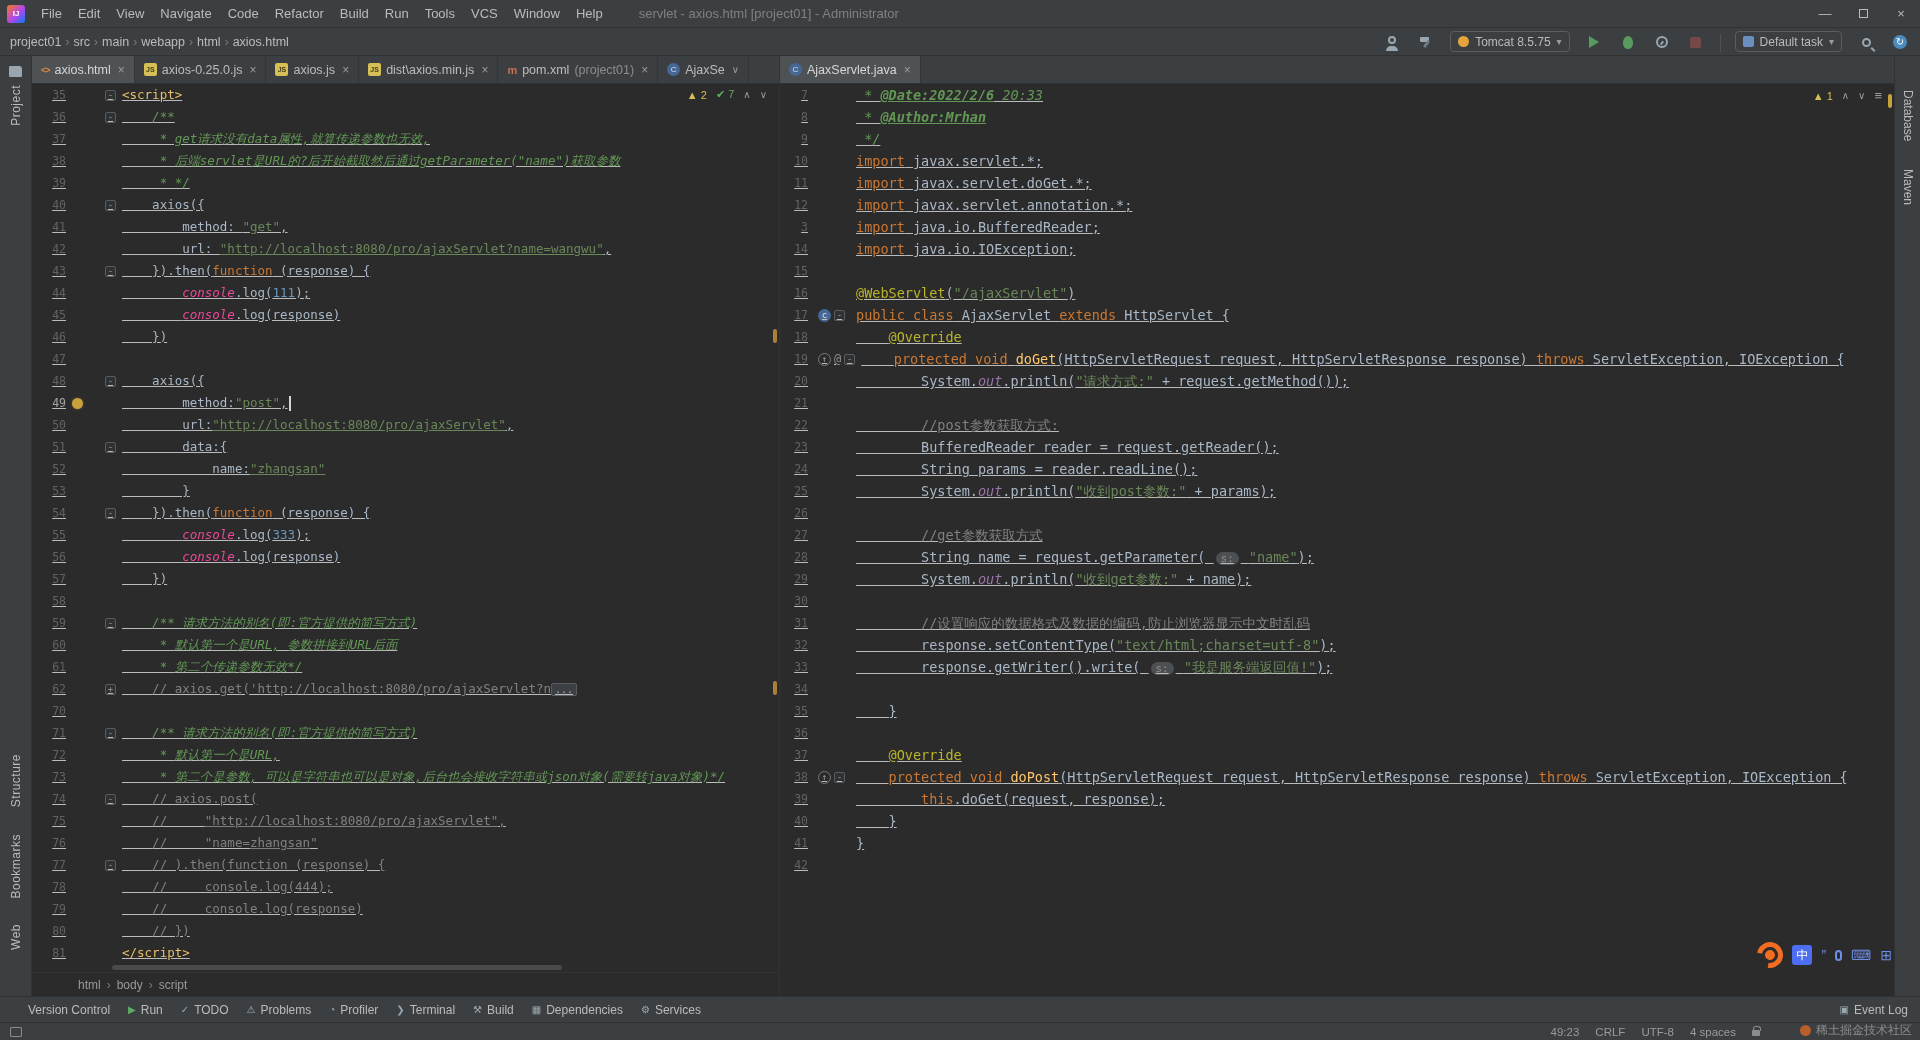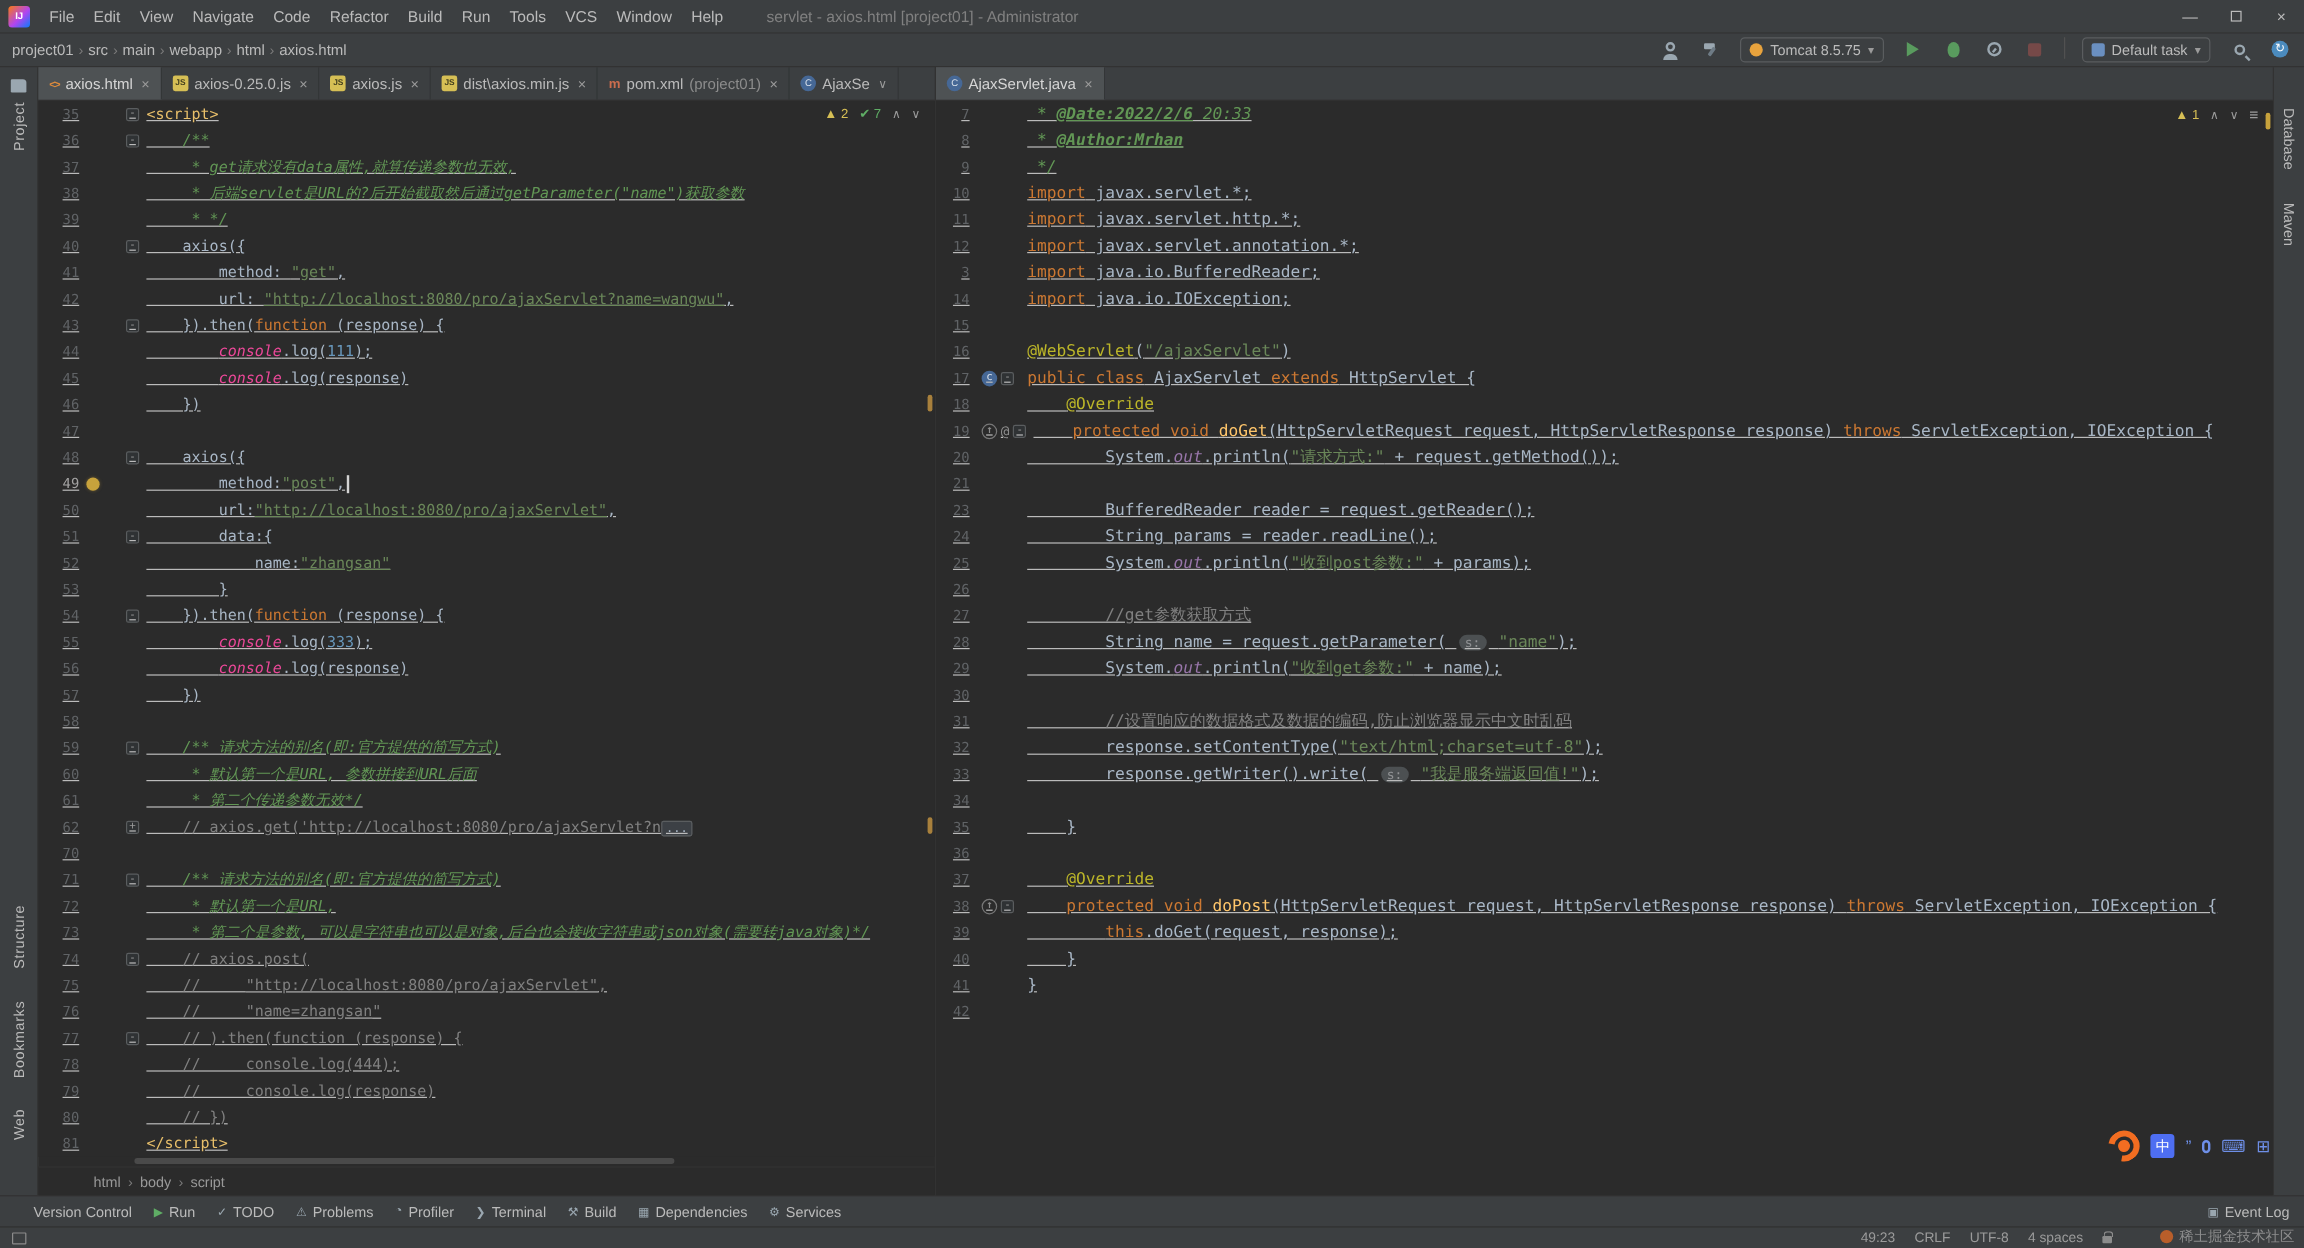--- a/index.html
+++ b/index.html
@@ -14,21 +14,21 @@
   .win-title{color:#808080;margin-left:28px;white-space:nowrap;}
   .win-controls{margin-left:auto;display:flex;align-items:center;height:100%;}
   .win-btn{width:38px;height:100%;display:flex;align-items:center;justify-content:center;color:#bbb;font-size:13px;}
   .i-maxi{width:9px;height:9px;border:1px solid #bbb;display:inline-block;}
 
   
   .navbar{height:28px;background:#3c3f41;border-bottom:1px solid #323232;display:flex;align-items:center;font-size:12.5px;padding:0 10px;flex:none;}
   .nav-path{display:flex;align-items:center;gap:4px;}
   .crumb{color:#bbbbbb;}
   .chev{color:#7a7a7a;font-size:12px;}
-  .nav-right{margin-left:auto;display:flex;align-items:flex-start;gap:14px;}
+  .nav-right{margin-left:auto;display:flex;align-items:flex-end;gap:14px;}
   .nav-ic{display:inline-flex;align-items:center;justify-content:center;width:20px;height:20px;}
   .combo{display:flex;align-items:center;gap:6px;height:21px;border:1px solid #5a5d5f;border-radius:4px;padding:0 7px;font-size:12px;color:#bbbbbb;}
   .chev-d{color:#9b9b9b;font-size:10px;}
   .i-tomcat{width:11px;height:11px;border-radius:50%;background:#e8a33d;display:inline-block;}
   .i-task{width:11px;height:11px;border-radius:2px;background:#6a8fc0;display:inline-block;}
   .i-run{width:0;height:0;border-left:10px solid #599b5e;border-top:6px solid transparent;border-bottom:6px solid transparent;display:inline-block;}
   .i-bug{width:10px;height:13px;background:#599b5e;border-radius:50% 50% 45% 45%;display:inline-block;}
   .i-prof{width:12px;height:12px;border:2px solid #9aa7b0;border-radius:50%;display:inline-block;position:relative;}
   .i-prof::after{content:"";position:absolute;left:3px;top:3px;width:2px;height:4px;background:#9aa7b0;transform:rotate(40deg);}
   .i-stop{width:11px;height:11px;background:#8a4d4b;border-radius:2px;display:inline-block;opacity:.75;}
@@ -542,21 +542,21 @@
                 <span class="code"><span class="tk-doc"> */</span></span>
               </div>
               <div class="cl">
                 <span class="ln">10</span>
                 <span class="gic"></span>
                 <span class="code"><span class="tk-kw">import</span><span class="tk-pln"> javax.servlet.*;</span></span>
               </div>
               <div class="cl">
                 <span class="ln">11</span>
                 <span class="gic"></span>
-                <span class="code"><span class="tk-kw">import</span><span class="tk-pln"> javax.servlet.http.*;</span></span>
+                <span class="code"><span class="tk-kw">import</span><span class="tk-pln"> javax.servlet.doGet.*;</span></span>
               </div>
               <div class="cl">
                 <span class="ln">12</span>
                 <span class="gic"></span>
                 <span class="code"><span class="tk-kw">import</span><span class="tk-pln"> javax.servlet.annotation.*;</span></span>
               </div>
               <div class="cl">
                 <span class="ln">3</span>
                 <span class="gic"></span>
                 <span class="code"><span class="tk-kw">import</span><span class="tk-pln"> java.io.BufferedReader;</span></span>
@@ -600,20 +600,25 @@
               </div>
               <div class="cl">
                 <span class="ln">20</span>
                 <span class="gic"></span>
                 <span class="code"><span class="tk-pln">        System.</span><span class="tk-fld">out</span><span class="tk-pln">.println(</span><span class="tk-str">"请求方式:"</span><span class="tk-pln"> + request.getMethod());</span></span>
               </div>
               <div class="cl">
                 <span class="ln">21</span>
                 <span class="gic"></span>
                 <span class="code"></span>
+              </div>
+              <div class="cl">
+                <span class="ln">22</span>
+                <span class="gic"></span>
+                <span class="code"><span class="tk-cmt">        //post参数获取方式:</span></span>
               </div>
               <div class="cl">
                 <span class="ln">23</span>
                 <span class="gic"></span>
                 <span class="code"><span class="tk-pln">        BufferedReader reader = request.getReader();</span></span>
               </div>
               <div class="cl">
                 <span class="ln">24</span>
                 <span class="gic"></span>
                 <span class="code"><span class="tk-pln">        String params = reader.readLine();</span></span>

